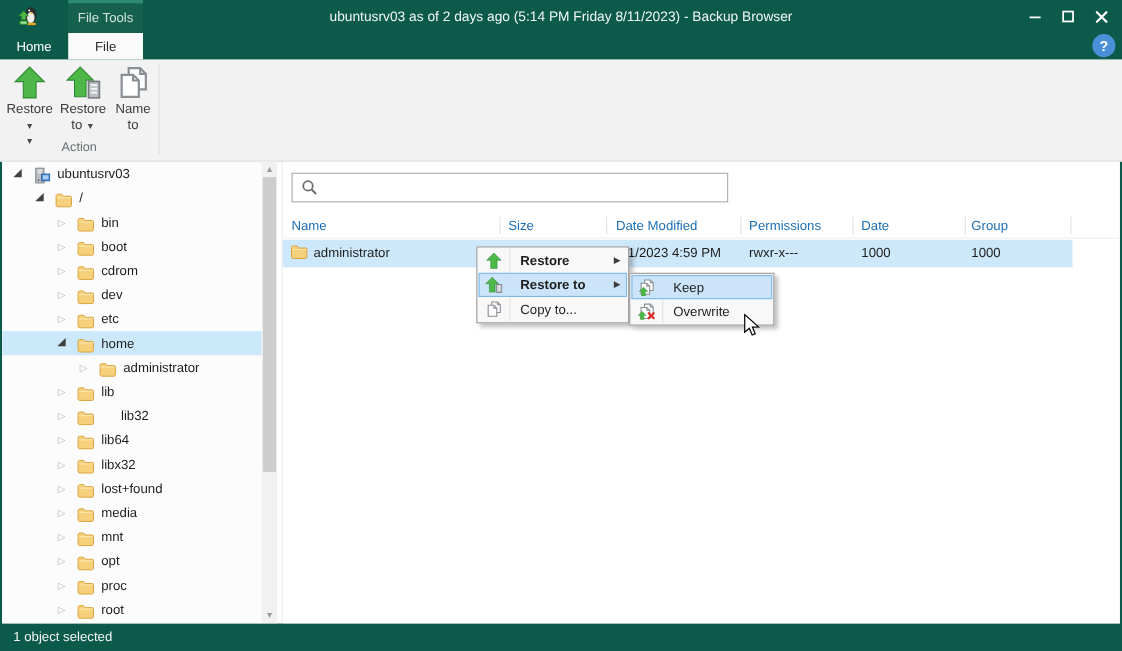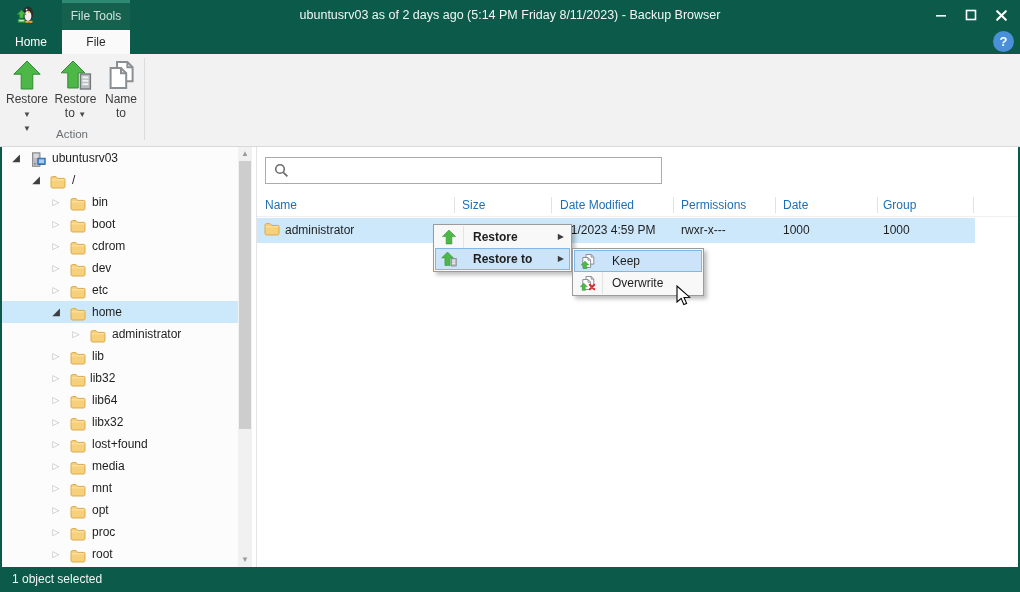--- a/index.html
+++ b/index.html
@@ -252,21 +252,21 @@
             <path d="M1.6 4.8 H14.4" stroke="#fce4a7" stroke-width="1.1"></path>
           </svg></span>
         <span class="tw" style="left:90px">lib</span>
       </div>
       <div class="tree-row" style="top: 220px;">
         <span class="tw expander exp-closed" style="left:48px">▷</span>
         <span class="tw tree-icon" style="left:68px"><svg width="16" height="14" viewBox="0 0 16 14">
             <path d="M1 3 C1 2.2 1.6 1.6 2.4 1.6 H6 L7.6 3.4 H14 C14.6 3.4 15 3.9 15 4.4 V11.6 C15 12.4 14.4 13 13.6 13 H2.4 C1.6 13 1 12.4 1 11.6 Z" fill="#f7d07c" stroke="#d9a43e" stroke-width="0.9"></path>
             <path d="M1.6 4.8 H14.4" stroke="#fce4a7" stroke-width="1.1"></path>
           </svg></span>
-        <span class="tw" style="left:88px">lib32</span>
+        <span class="tw" style="left:108px">lib32</span>
       </div>
       <div class="tree-row" style="top: 242px;">
         <span class="tw expander exp-closed" style="left:48px">▷</span>
         <span class="tw tree-icon" style="left:68px"><svg width="16" height="14" viewBox="0 0 16 14">
             <path d="M1 3 C1 2.2 1.6 1.6 2.4 1.6 H6 L7.6 3.4 H14 C14.6 3.4 15 3.9 15 4.4 V11.6 C15 12.4 14.4 13 13.6 13 H2.4 C1.6 13 1 12.4 1 11.6 Z" fill="#f7d07c" stroke="#d9a43e" stroke-width="0.9"></path>
             <path d="M1.6 4.8 H14.4" stroke="#fce4a7" stroke-width="1.1"></path>
           </svg></span>
         <span class="tw" style="left:90px">lib64</span>
       </div>
       <div class="tree-row" style="top: 264px;">
@@ -388,20 +388,29 @@
       <span class="micon"><svg width="16" height="16" viewBox="0 0 16 16">
           <path d="M6.5 1 L12.4 6.9 H9.1 V14.5 H3.9 V6.9 H0.6 Z" fill="#4db848" stroke="#2f8a33" stroke-width="0.5"></path>
           <rect x="10.2" y="7.5" width="5" height="7.5" fill="#b9bdc1" stroke="#75797d" stroke-width="0.7"></rect>
           <rect x="11.2" y="8.7" width="3" height="1" fill="#f1f1f1"></rect>
           <rect x="11.2" y="10.4" width="3" height="1" fill="#f1f1f1"></rect>
           <rect x="11.2" y="12.1" width="3" height="1" fill="#f1f1f1"></rect>
         </svg></span>
       <span class="mlabel bold">Restore to</span>
       <span class="marrow">▶</span>
     </div>
+    <div class="mrow">
+      <span class="micon"><svg width="16" height="16" viewBox="0 0 16 16">
+          <path d="M6 1.5 h5.2 l2.6 2.6 v7 h-7.8 Z" fill="#fff" stroke="#8a8f94"></path>
+          <path d="M11.2 1.5 v2.6 h2.6" fill="none" stroke="#8a8f94"></path>
+          <path d="M2.8 4.5 h5.2 l2.6 2.6 v7.4 h-7.8 Z" fill="#fff" stroke="#8a8f94"></path>
+          <path d="M8 4.5 v2.6 h2.6" fill="none" stroke="#8a8f94"></path>
+        </svg></span>
+      <span class="mlabel ">Copy to...</span>
+    </div>
   </div>
 <div class="menu" style="left:572px; top:248px; width:132px;" id="sub">
   <div class="menu-gutter"></div>
 <div class="mrow hl">
       <span class="micon"><svg width="16" height="16" viewBox="0 0 16 16">
           <path d="M6 1.5 h5.2 l2.6 2.6 v7 h-7.8 Z" fill="#fff" stroke="#8a8f94"></path>
           <path d="M11.2 1.5 v2.6 h2.6" fill="none" stroke="#8a8f94"></path>
           <path d="M2.8 4.5 h5.2 l2.6 2.6 v7.4 h-7.8 Z" fill="#fff" stroke="#8a8f94"></path>
           <path d="M8 4.5 v2.6 h2.6" fill="none" stroke="#8a8f94"></path>
           <path transform="translate(1,8) scale(0.8)" d="M5 0 L10 5 H7.2 V10 H2.8 V5 H0 Z" fill="#4db848" stroke="#2f8a33" stroke-width="0.4"></path>

